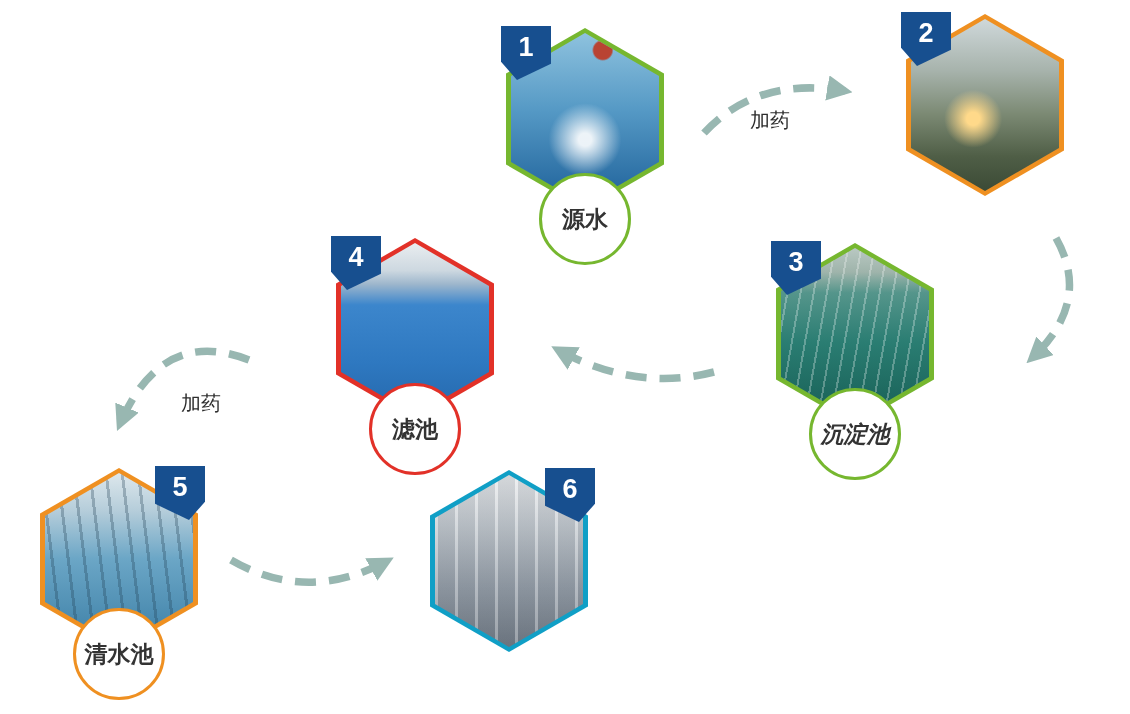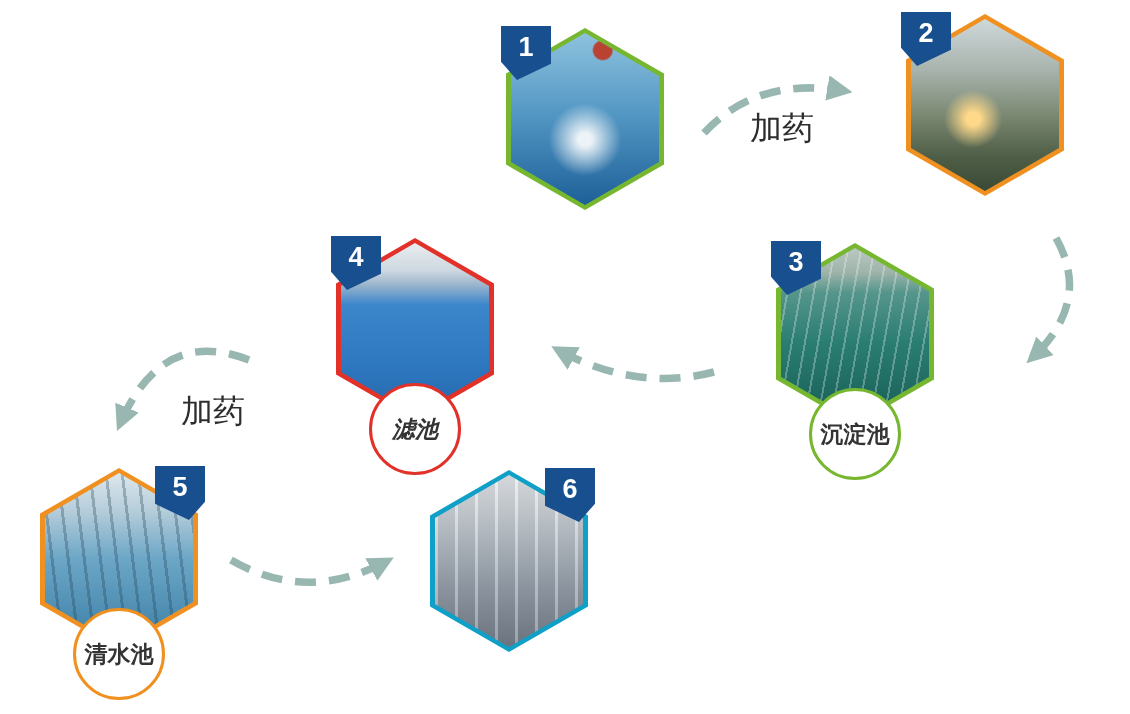--- a/index.html
+++ b/index.html
@@ -33,21 +33,21 @@
   .badge {
     position: absolute; width: 50px; height: 54px; z-index: 4;
     display: flex; align-items: center; justify-content: center;
     padding-bottom: 12px; box-sizing: border-box;
     color: #ffffff; font-size: 27px; font-weight: bold;
     background: #174f8f;
   }
   .badge-left  { left: -5px; top: -2px; clip-path: polygon(0 0, 100% 0, 100% 70%, 32% 100%, 0 66%); }
   .badge-right { right: -7px; top: -2px; clip-path: polygon(0 0, 100% 0, 100% 66%, 68% 100%, 0 70%); }
 
-  .arrow-label { position: absolute; z-index: 2; font-size: 32px; color: #2d2d2d; font-weight: 500; }
+  .arrow-label { position: absolute; z-index: 2; font-size: 20px; color: #2d2d2d; font-weight: 500; }
 
   
   .p1 { background:
         radial-gradient(circle at 62% 10%, #b94333 0 5%, rgba(185,67,51,0) 6%),
         radial-gradient(circle at 50% 62%, rgba(255,255,255,.9) 0 5%, rgba(255,255,255,0) 28%),
         linear-gradient(180deg, #8ec2de 0%, #5599c5 45%, #1d6099 100%); }
   .p2 { background:
         radial-gradient(circle at 42% 58%, #ffd98a 0 5%, rgba(255,217,138,0) 22%),
         linear-gradient(180deg, #cfd8da 0%, #a7b3ac 30%, #7c8a74 55%, #4f5e46 80%, #3b4a36 100%); }
   .p3 { background:
@@ -83,49 +83,50 @@
   <div class="arrow-label" style="left:750px; top:107px;">加药</div>
   <div class="arrow-label" style="left:181px; top:390px;">加药</div>
 
   <div class="node" style="left:506px; top:28px;">
     <div class="hex" style="background-color: rgb(118, 183, 47);">
       <div class="hex-inner p1"></div>
     </div>
     <div class="badge badge-left" style="background-color: rgb(23, 79, 143);">
       <span>1</span>
     </div>
+    <div class="label-circle" style="border-color: rgb(118, 183, 47);">源水</div>
   </div>
 
   <div class="node" style="left:906px; top:14px;">
     <div class="hex" style="background-color: rgb(239, 144, 33);">
       <div class="hex-inner p2"></div>
     </div>
     <div class="badge badge-left" style="background-color: rgb(23, 79, 143);">
       <span>2</span>
     </div>
   </div>
 
   <div class="node" style="left:776px; top:243px;">
     <div class="hex" style="background-color: rgb(118, 183, 47);">
       <div class="hex-inner p3"></div>
     </div>
     <div class="badge badge-left" style="background-color: rgb(23, 79, 143);">
       <span>3</span>
     </div>
-    <div class="label-circle" style="border-color: rgb(118, 183, 47);">沉淀池</div>
+    <div class="label-circle" style="border-color: rgb(118, 183, 47); font-style: italic;">沉淀池</div>
   </div>
 
   <div class="node" style="left:336px; top:238px;">
     <div class="hex" style="background-color: rgb(226, 49, 40);">
       <div class="hex-inner p4"></div>
     </div>
     <div class="badge badge-left" style="background-color: rgb(23, 79, 143);">
       <span>4</span>
     </div>
-    <div class="label-circle" style="border-color: rgb(226, 49, 40); font-style: italic;">滤池</div>
+    <div class="label-circle" style="border-color: rgb(226, 49, 40);">滤池</div>
   </div>
 
   <div class="node" style="left:40px; top:468px;">
     <div class="hex" style="background-color: rgb(239, 144, 33);">
       <div class="hex-inner p5"></div>
     </div>
     <div class="badge badge-right" style="background-color: rgb(23, 79, 143);">
       <span>5</span>
     </div>
     <div class="label-circle" style="top: 140px; border-color: rgb(239, 144, 33);">清水池</div>

